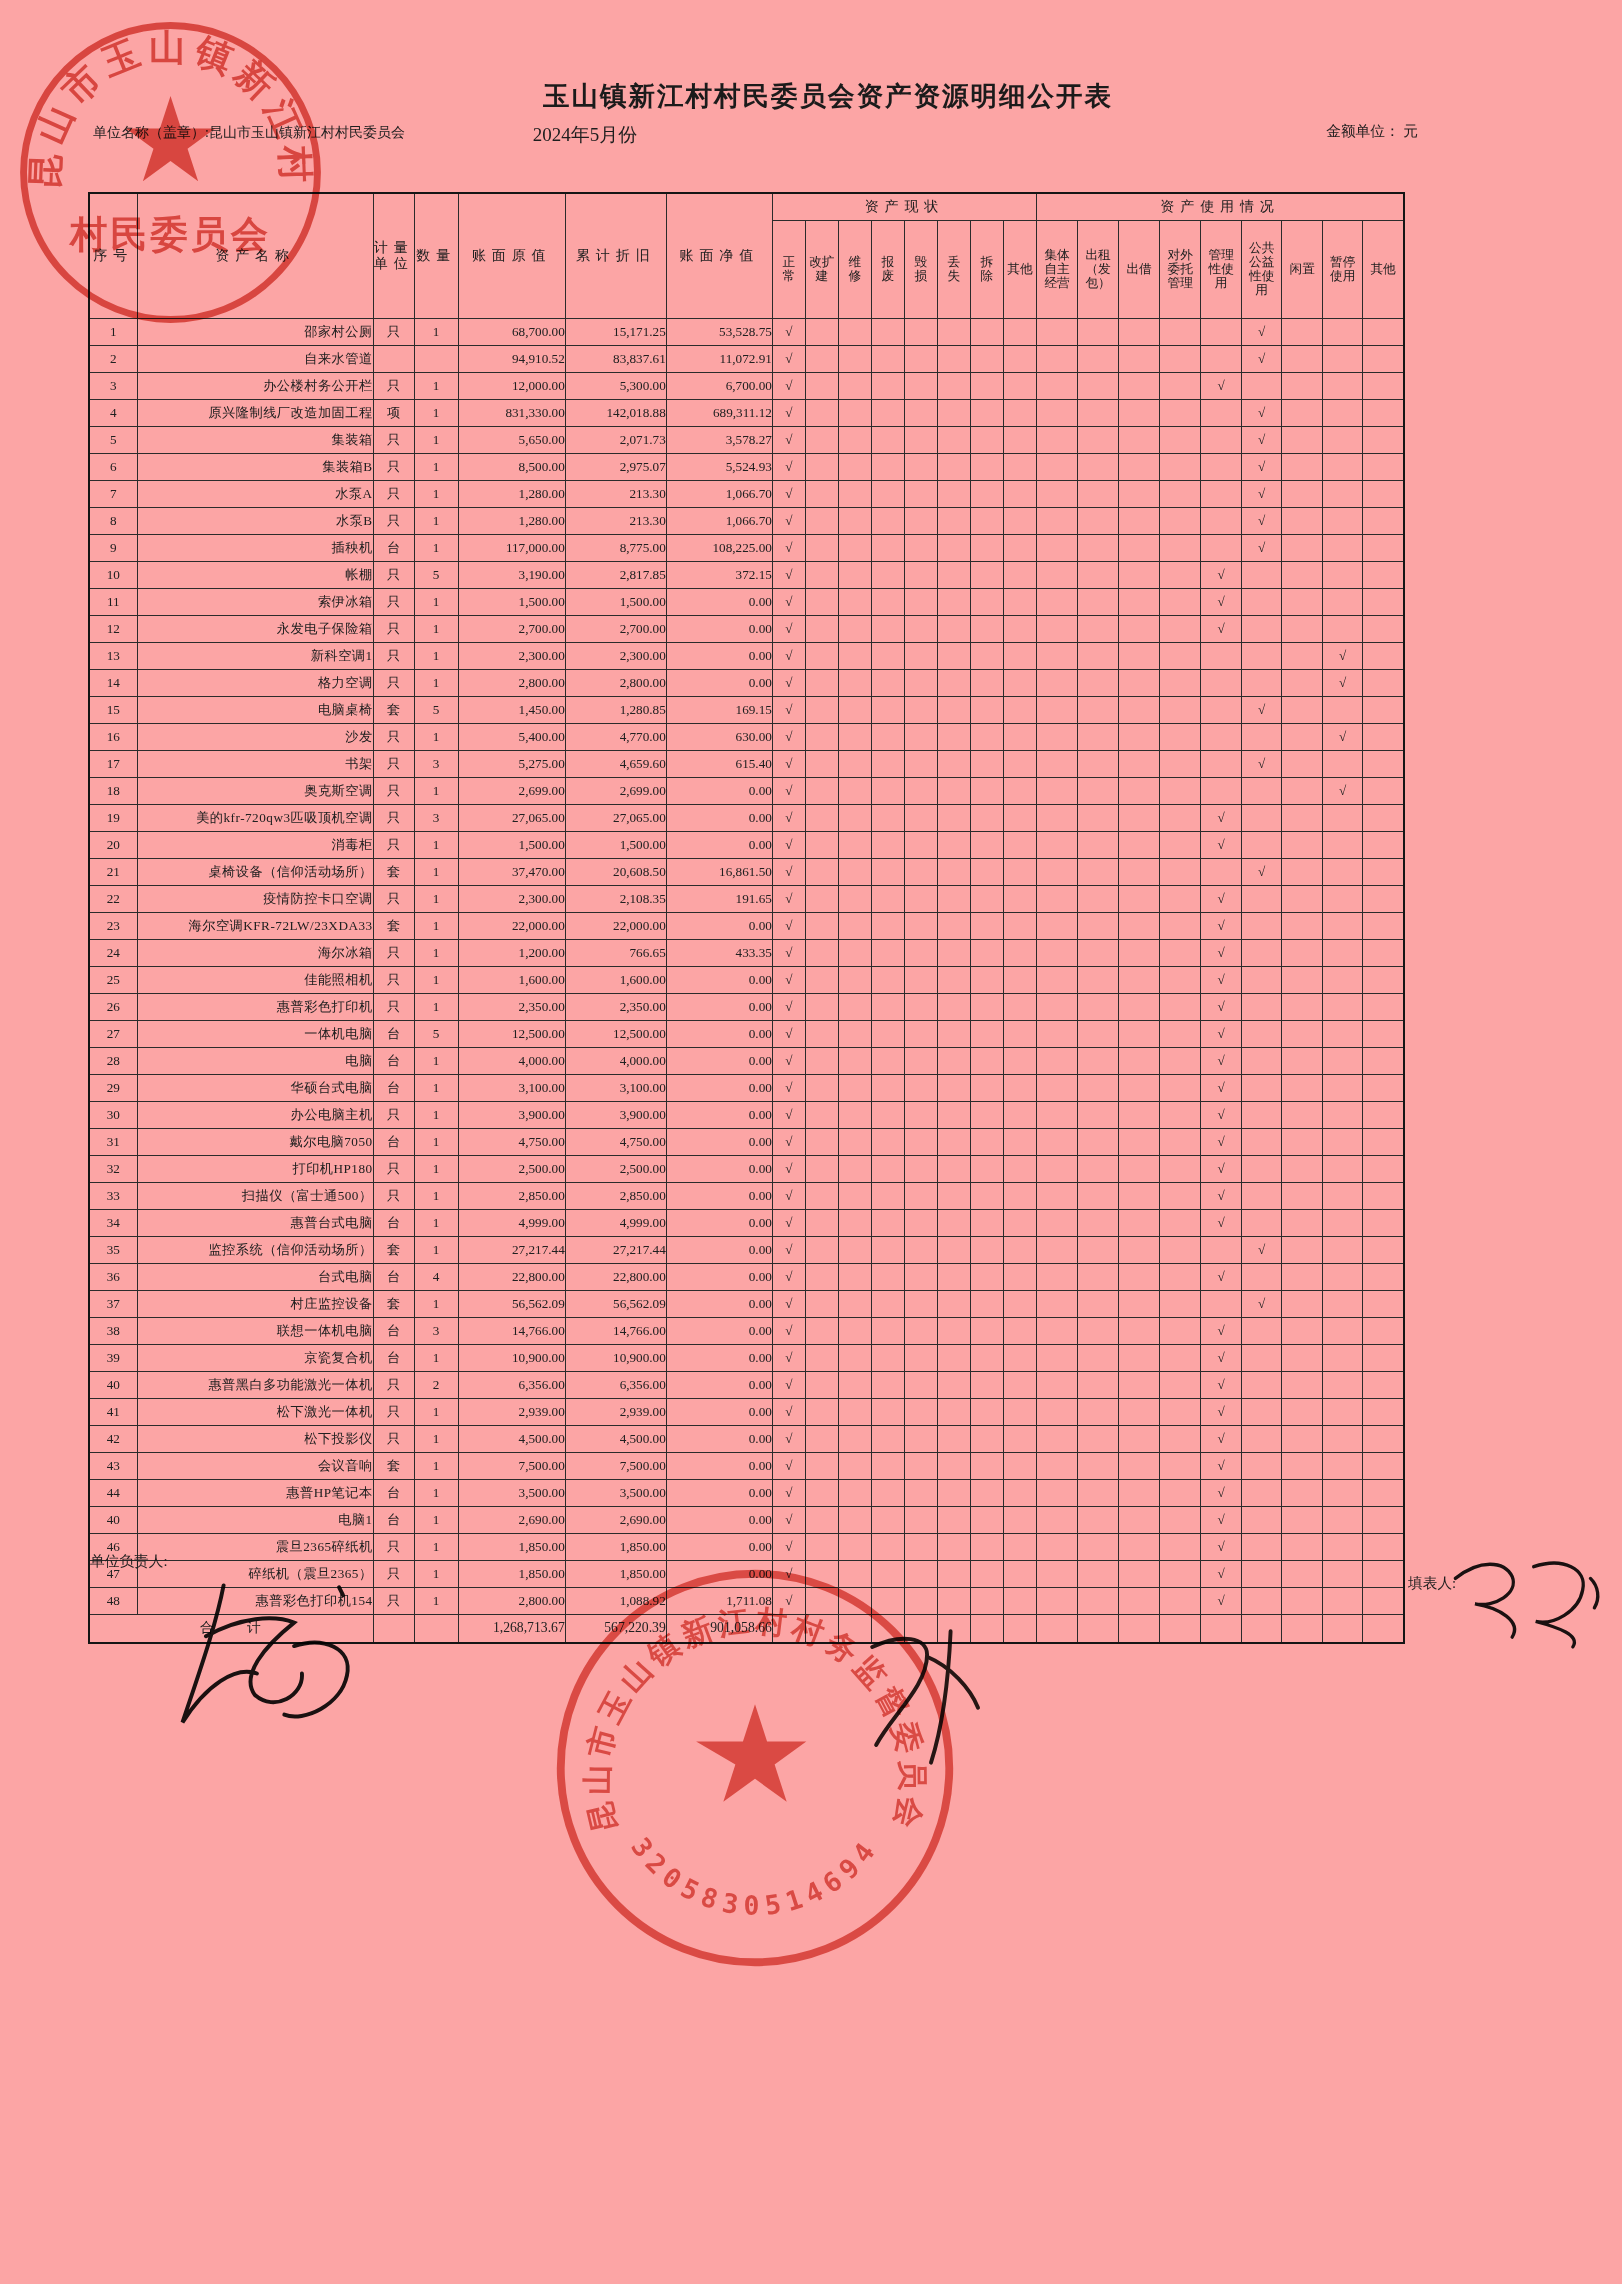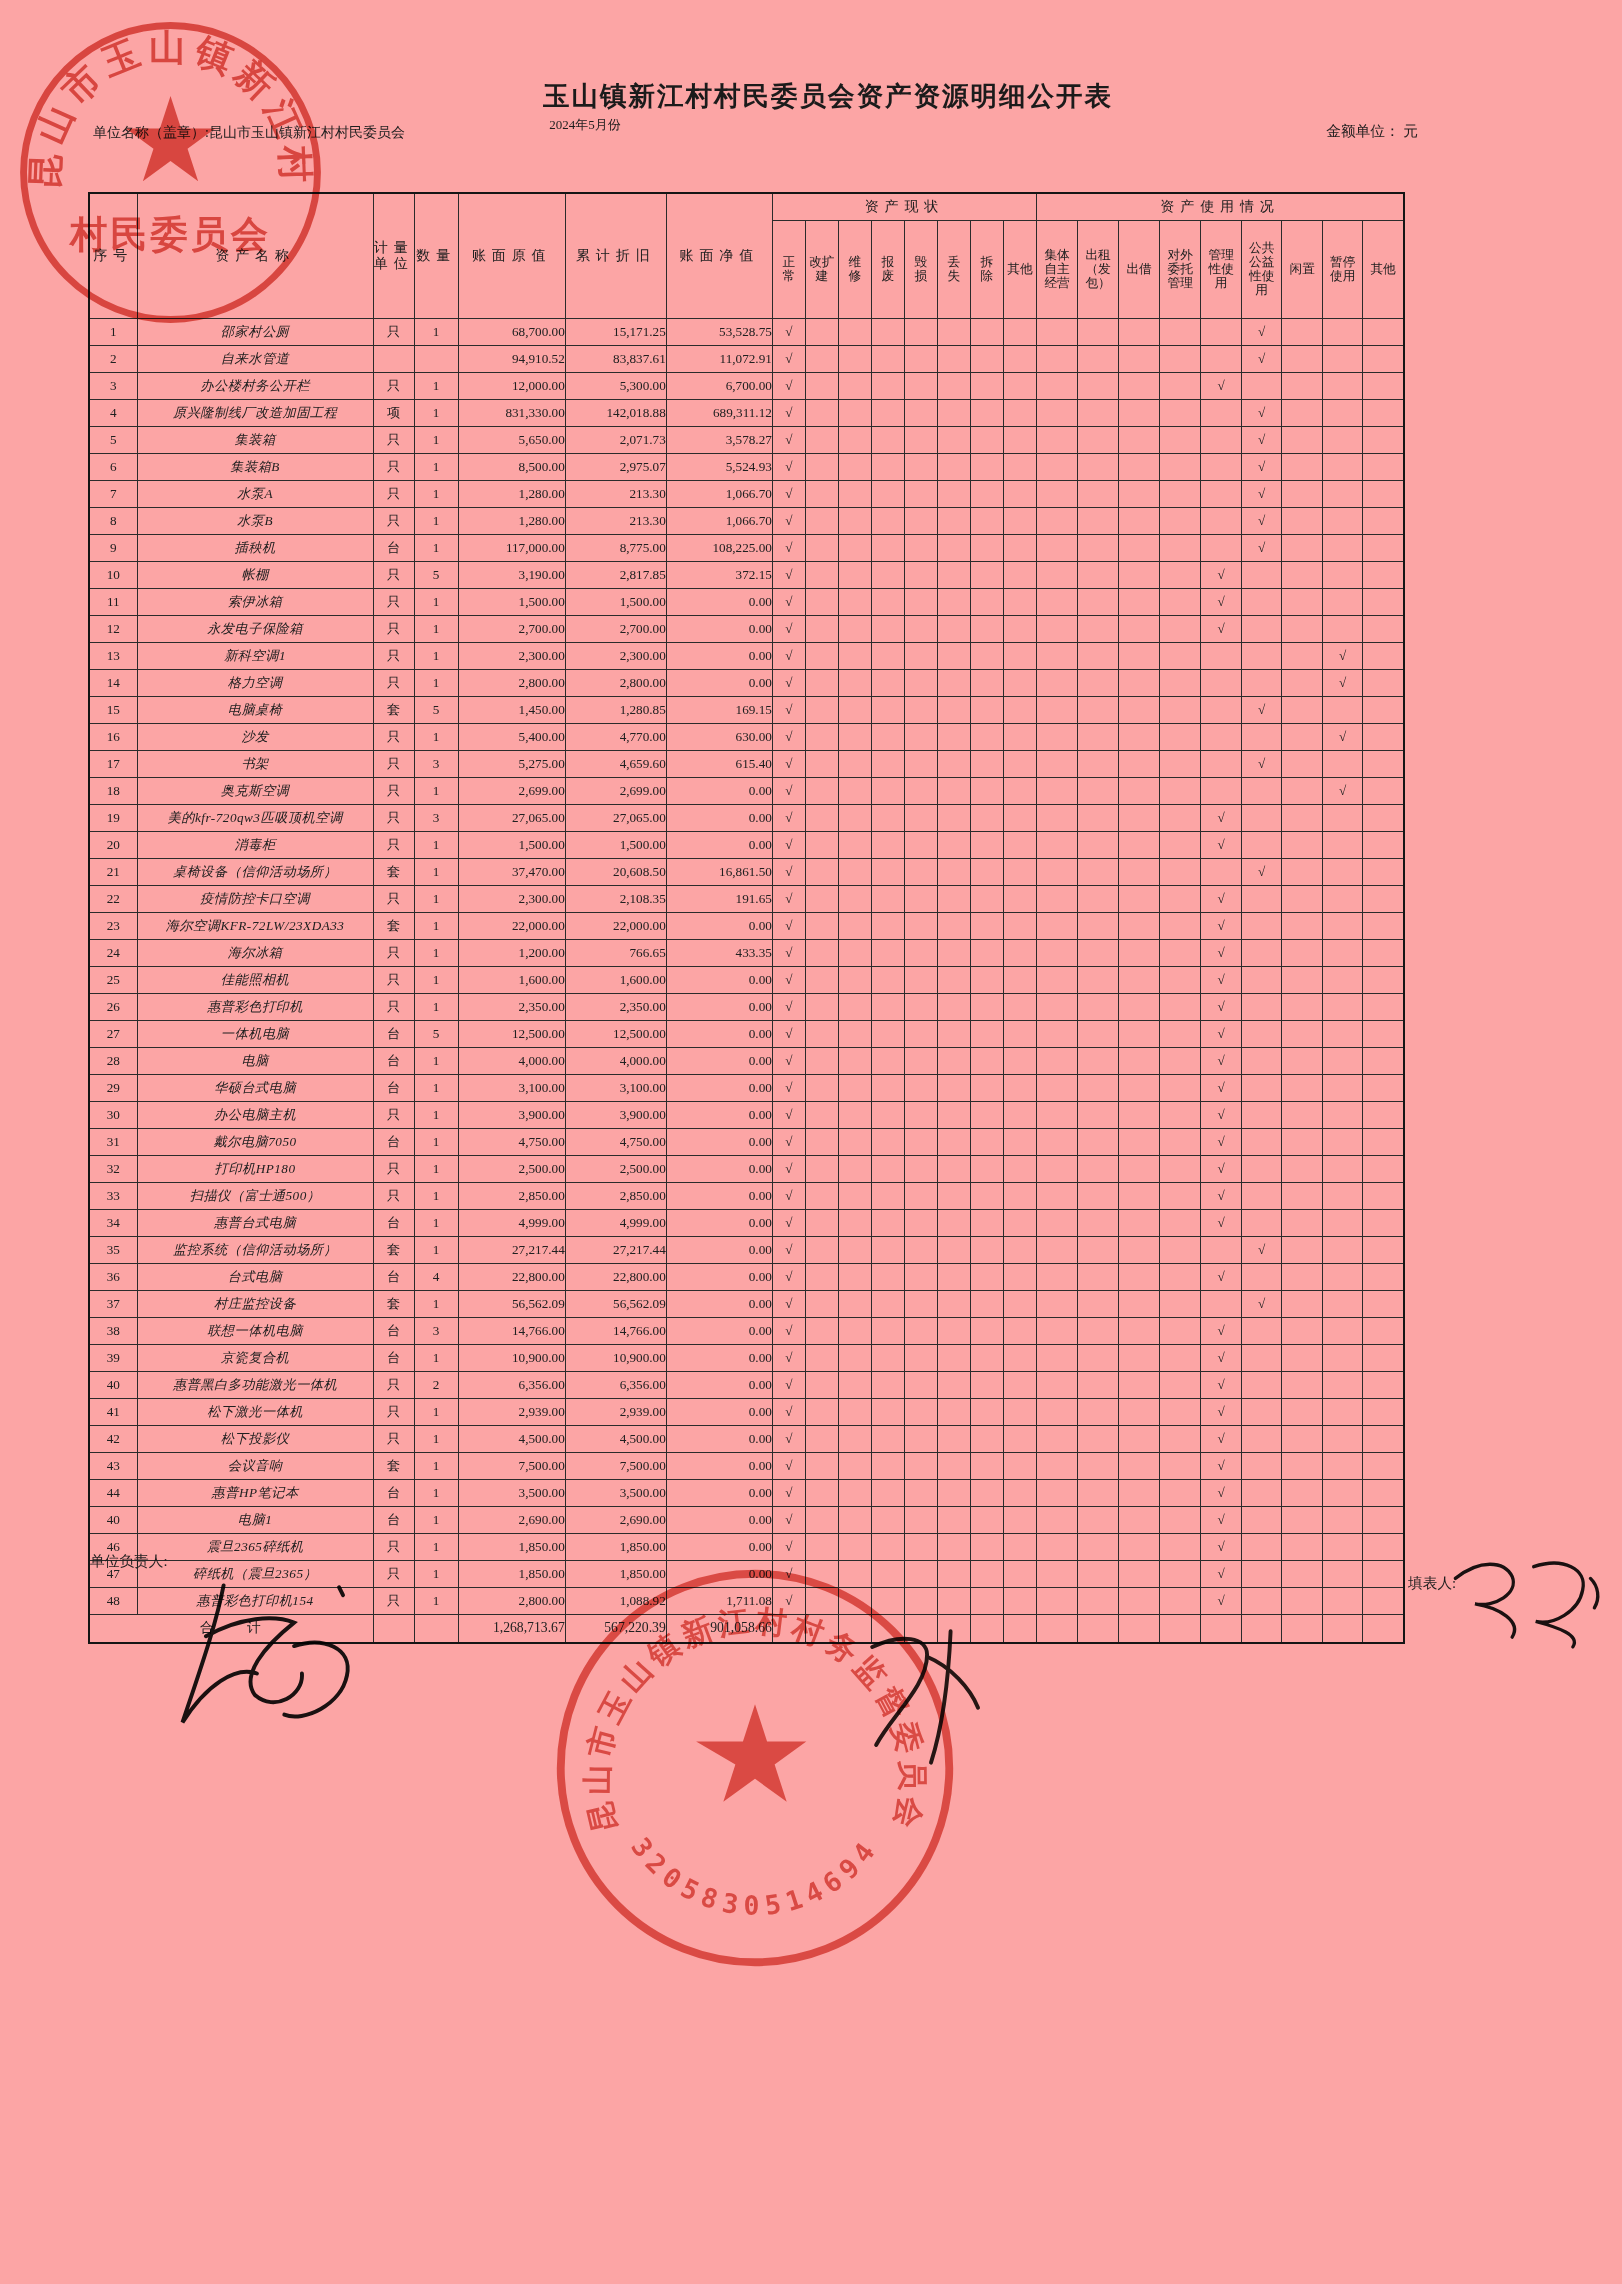--- a/index.html
+++ b/index.html
@@ -5,37 +5,37 @@
   html,body{margin:0;padding:0;background:#e8e8e8;}
   .page{
     position:relative;width:1622px;height:2285px;background:#fca5a5;
     font-family:"Liberation Serif","DejaVu Serif",serif;color:#222;overflow:hidden;
   }
   .doc-title{
     position:absolute;top:78px;left:828px;transform:translateX(-50%);
     font-size:26.5px;font-weight:bold;letter-spacing:2px;white-space:nowrap;color:#1b1b1b;
   }
   .meta-unit{position:absolute;top:124px;left:93px;font-size:14px;color:#1e1e1e;}
-  .meta-period{position:absolute;top:116px;left:585px;transform:translateX(-50%);font-size:13px;color:#1e1e1e;}
+  .meta-period{position:absolute;top:122px;left:585px;transform:translateX(-50%);font-size:19px;color:#1e1e1e;}
   .meta-amount{position:absolute;top:122px;right:204px;font-size:14.7px;color:#1e1e1e;}
   table.assets{
     position:absolute;top:192px;left:88px;width:1317px;
     border-collapse:collapse;table-layout:fixed;
   }
   table.assets th,table.assets td{
     border:1.4px solid #2b2b2b;padding:0;font-weight:normal;
     font-size:13.2px;color:#202020;overflow:hidden;
   }
   table.assets{border:2.2px solid #151515;}
   thead tr.group-row th{height:25.5px;font-size:14px;letter-spacing:5.9px;}
   thead tr.sub-row th{height:97px;font-size:12.7px;line-height:1.12;white-space:pre-line;vertical-align:middle;text-align:center;}
   th.span-head{font-size:13.2px;line-height:1.15;text-align:center;vertical-align:middle;white-space:pre-line;}
   tbody td{height:26px;}
   td.c-no{text-align:center;font-size:12.7px;}
-  td.c-name{text-align:center;padding-left:4.9px;font-size:13.2px;letter-spacing:0.5px;white-space:nowrap;font-style:italic;}
+  td.c-name{text-align:right;padding-left:4.9px;font-size:13.2px;letter-spacing:0.5px;white-space:nowrap;}
   td.c-unit,td.c-qty{text-align:center;}
   td.c-num{text-align:right;padding-right:5.9px;font-family:"Liberation Serif","DejaVu Serif",serif;}
   td.c-chk{text-align:center;font-size:12.7px;color:#3c3c3c;}
   tr.total-row td{height:27.4px;font-size:13.7px;}
   td.c-total-label{text-align:center;letter-spacing:2px;font-size:14.7px;}
   .footer-left{position:absolute;top:1552px;left:90px;font-size:14.7px;color:#1e1e1e;}
   .footer-right{position:absolute;top:1574px;left:1408px;font-size:14.7px;color:#1e1e1e;}
   .seal{position:absolute;mix-blend-mode:multiply;opacity:.88;pointer-events:none;}
   .sig{position:absolute;mix-blend-mode:multiply;pointer-events:none;}
 </style>

